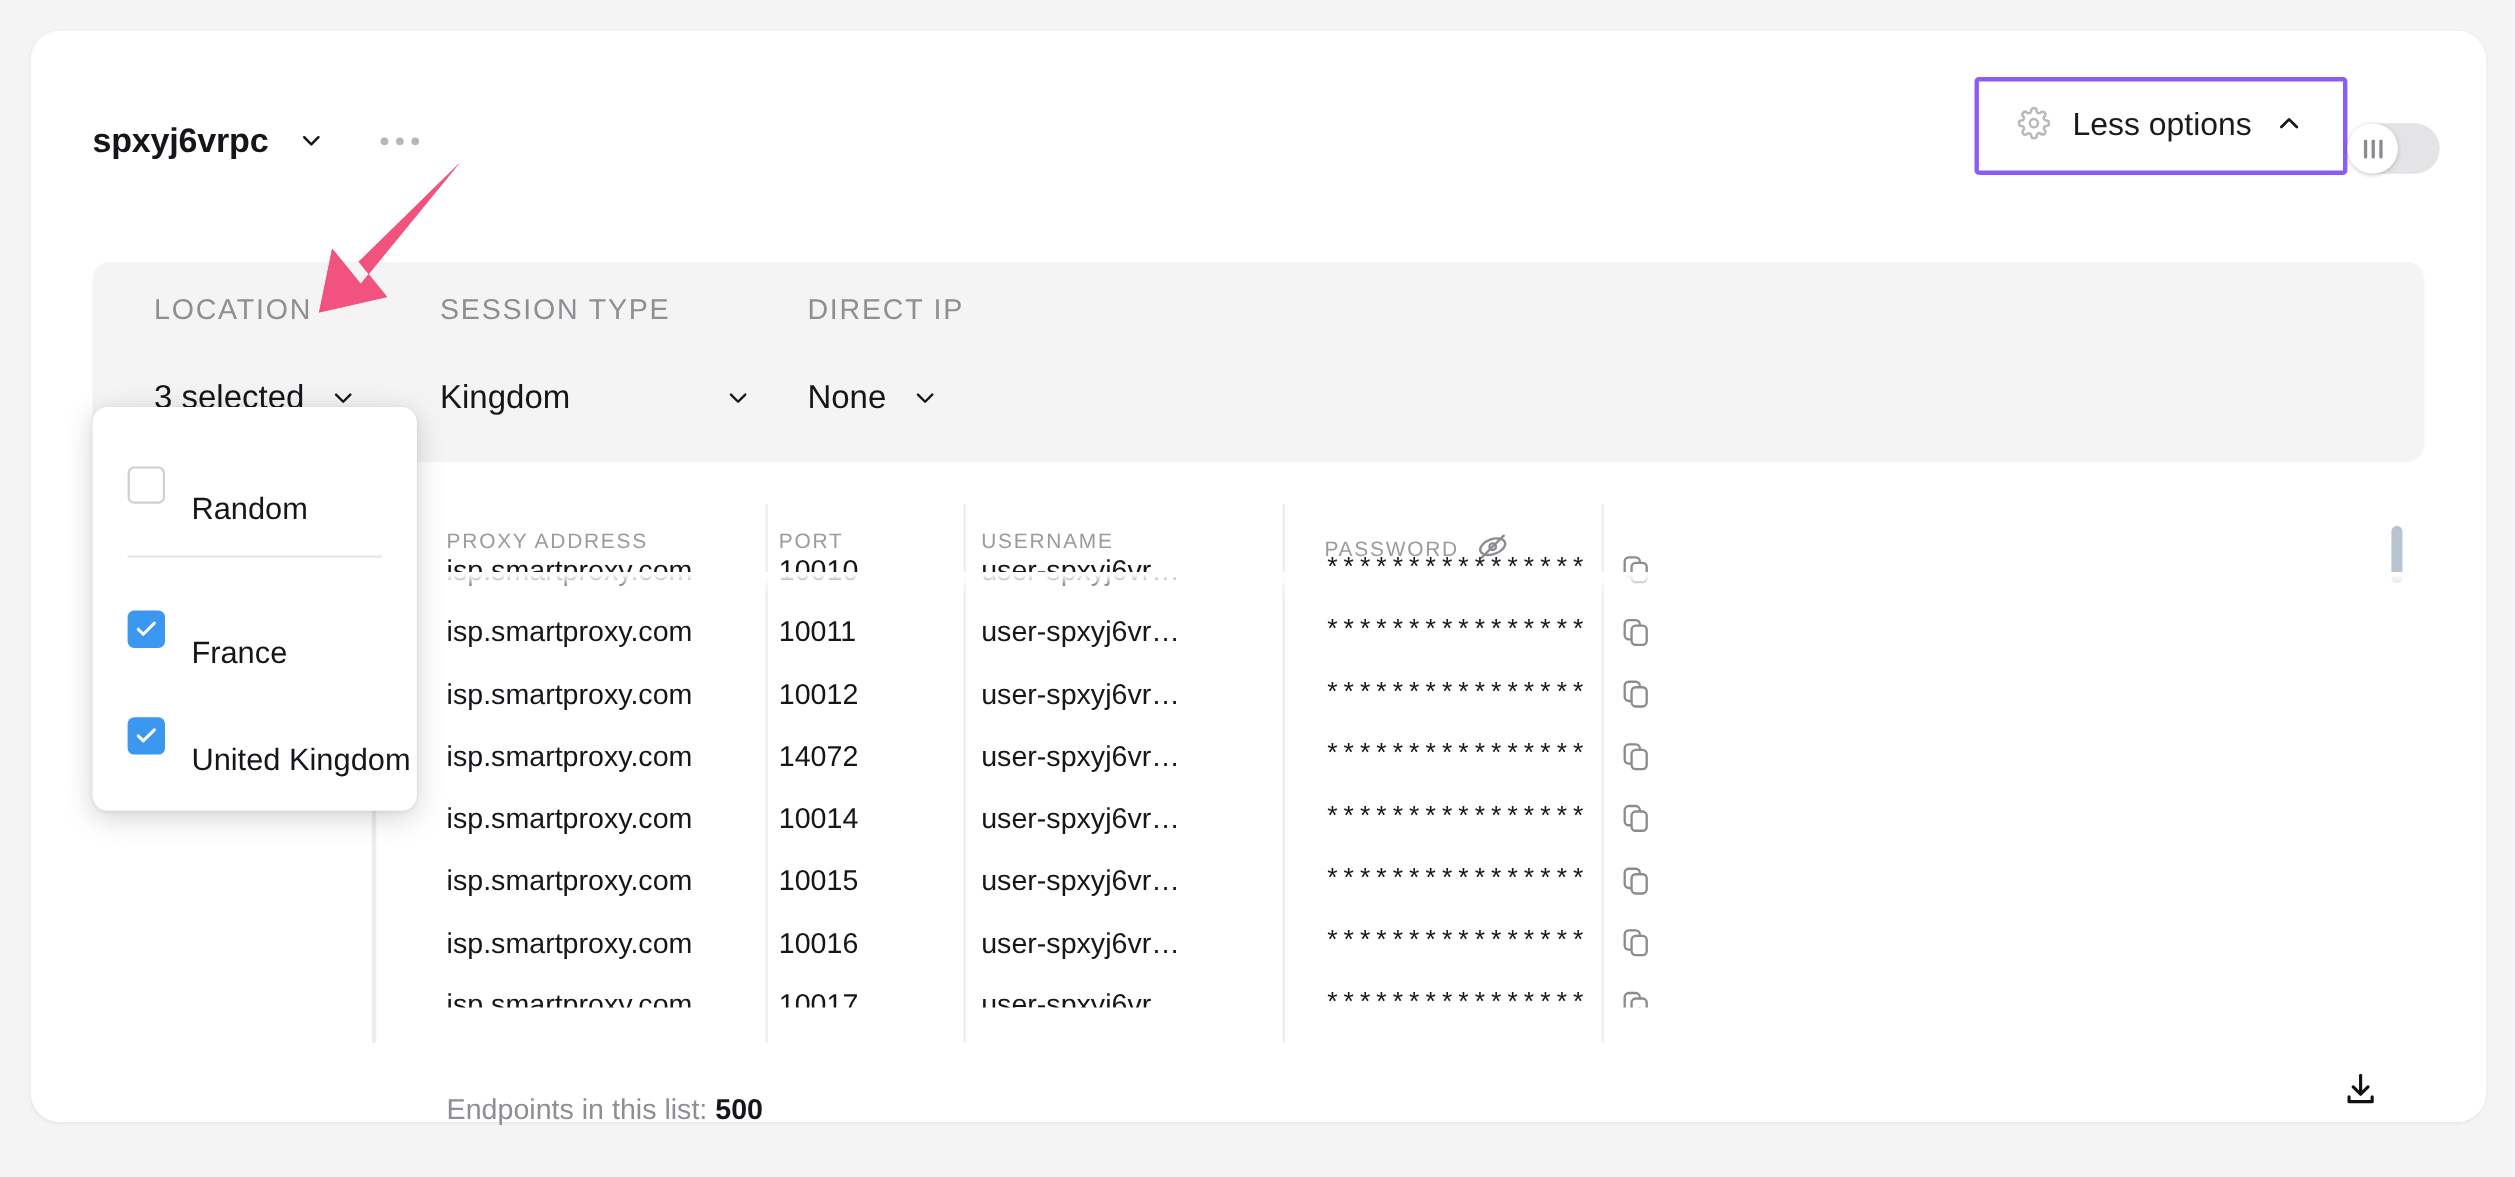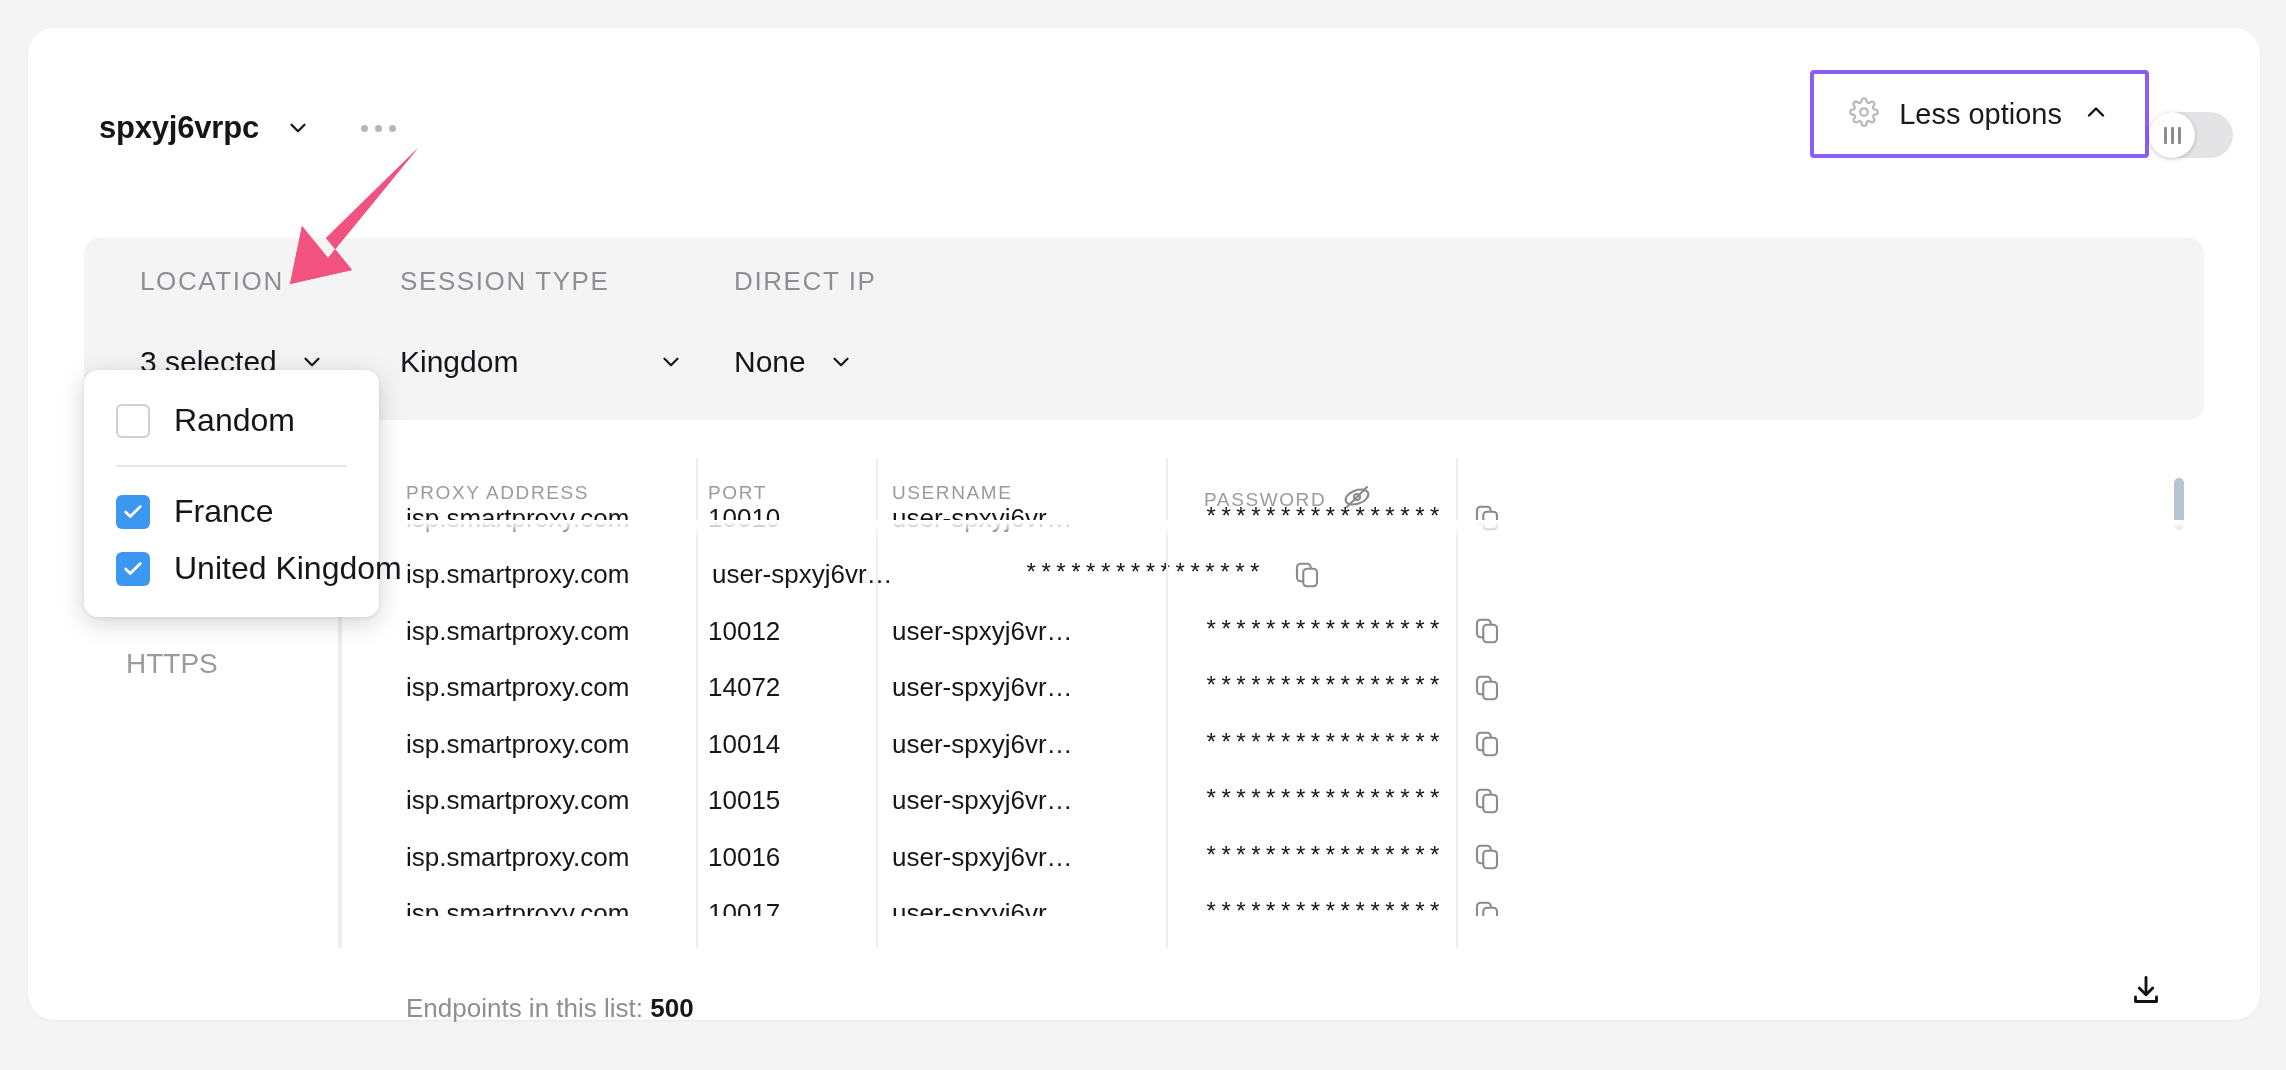--- a/index.html
+++ b/index.html
@@ -28,21 +28,21 @@
     height: 992px;
     background: #ffffff;
     border-radius: 26px;
     box-shadow: 0 1px 3px rgba(0,0,0,0.05);
     overflow: visible;
   }
 
   
   .card-header {
     position: absolute;
-    left: 15px; top: 0;
+    left: 0; top: 0;
     width: 100%;
     height: 160px;
   }
 
   .title-group {
     position: absolute;
     left: 56px;
     top: 82px;
     display: flex;
     align-items: center;
@@ -174,23 +174,24 @@
     z-index: 40;
   }
   .dd-item {
     display: flex;
     align-items: center;
     gap: 24px;
     padding: 10px 32px;
     cursor: pointer;
   }
   .dd-label {
-    font-size: 32px;
+    font-size: 28px;
     color: #16161a;
     white-space: nowrap;
+    margin-top: 45px;
   }
   .cb {
     width: 34px; height: 34px;
     border-radius: 6px;
     flex: none;
     display: flex; align-items: center; justify-content: center;
   }
   .cb.off { border: 2px solid #cfcfd4; background: #fff; }
   .cb.on  { background: #3b97ef; }
   .cb.on svg { display: block; }
@@ -473,20 +474,21 @@
               <span class="copy-btn">
                 <svg width="30" height="30" viewBox="0 0 24 24" fill="none" stroke="#8b8b90" stroke-width="1.7" stroke-linecap="round" stroke-linejoin="round">
                   <rect x="4" y="3" width="11" height="14" rx="3"></rect>
                   <rect x="9" y="7" width="11" height="14" rx="3" fill="#fff"></rect>
                 </svg>
               </span>
             </div>
           </div>
           <div class="trow">
             <div class="td col-addr">isp.smartproxy.com</div>
+            <div class="td col-port">10011</div>
             <div class="td col-user">user-spxyj6vr…</div>
             <div class="td col-pass">****************</div>
             <div class="td col-copy">
               <span class="copy-btn">
                 <svg width="30" height="30" viewBox="0 0 24 24" fill="none" stroke="#8b8b90" stroke-width="1.7" stroke-linecap="round" stroke-linejoin="round">
                   <rect x="4" y="3" width="11" height="14" rx="3"></rect>
                   <rect x="9" y="7" width="11" height="14" rx="3" fill="#fff"></rect>
                 </svg>
               </span>
             </div>

